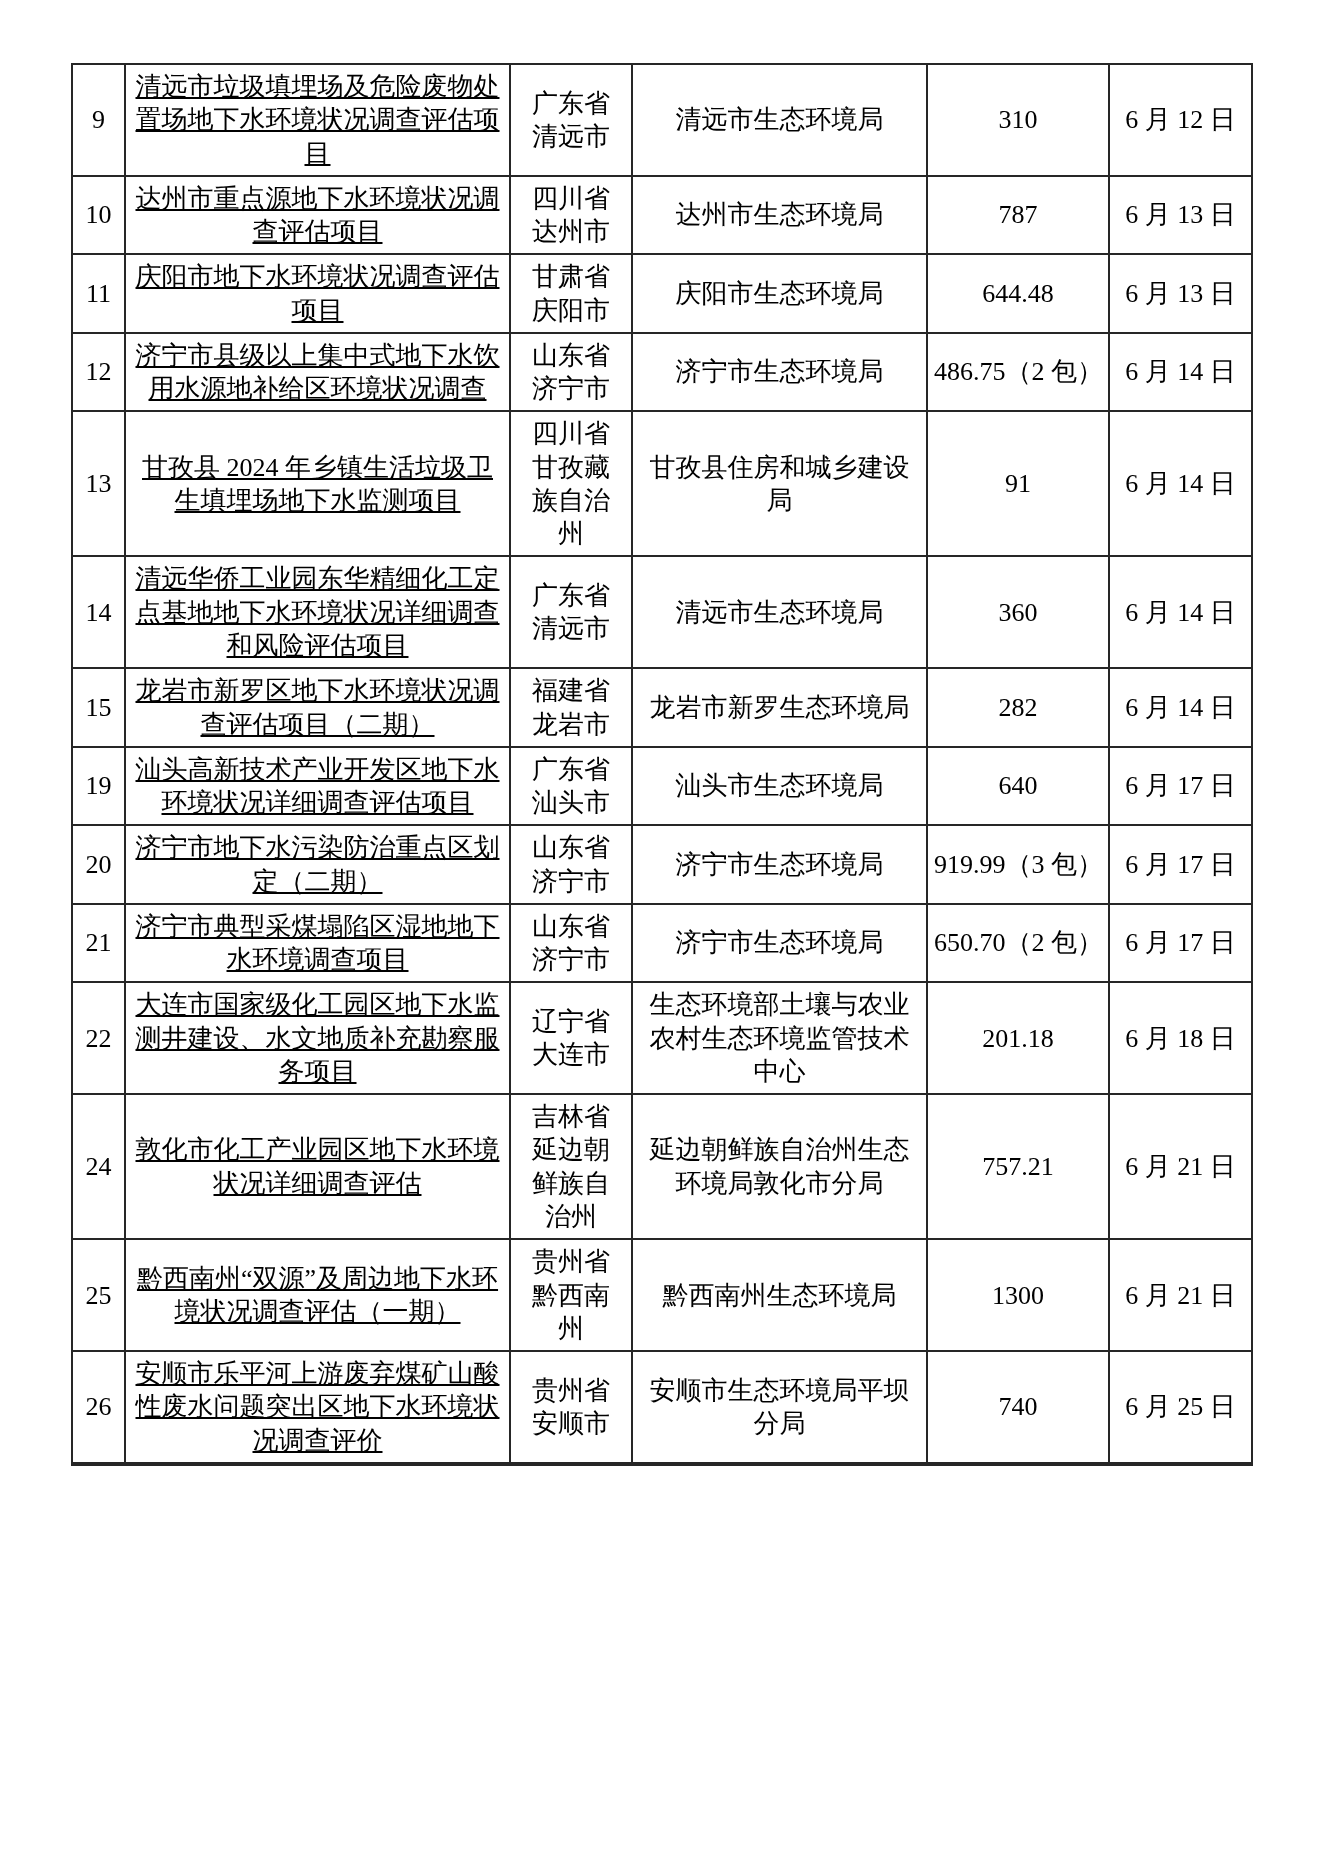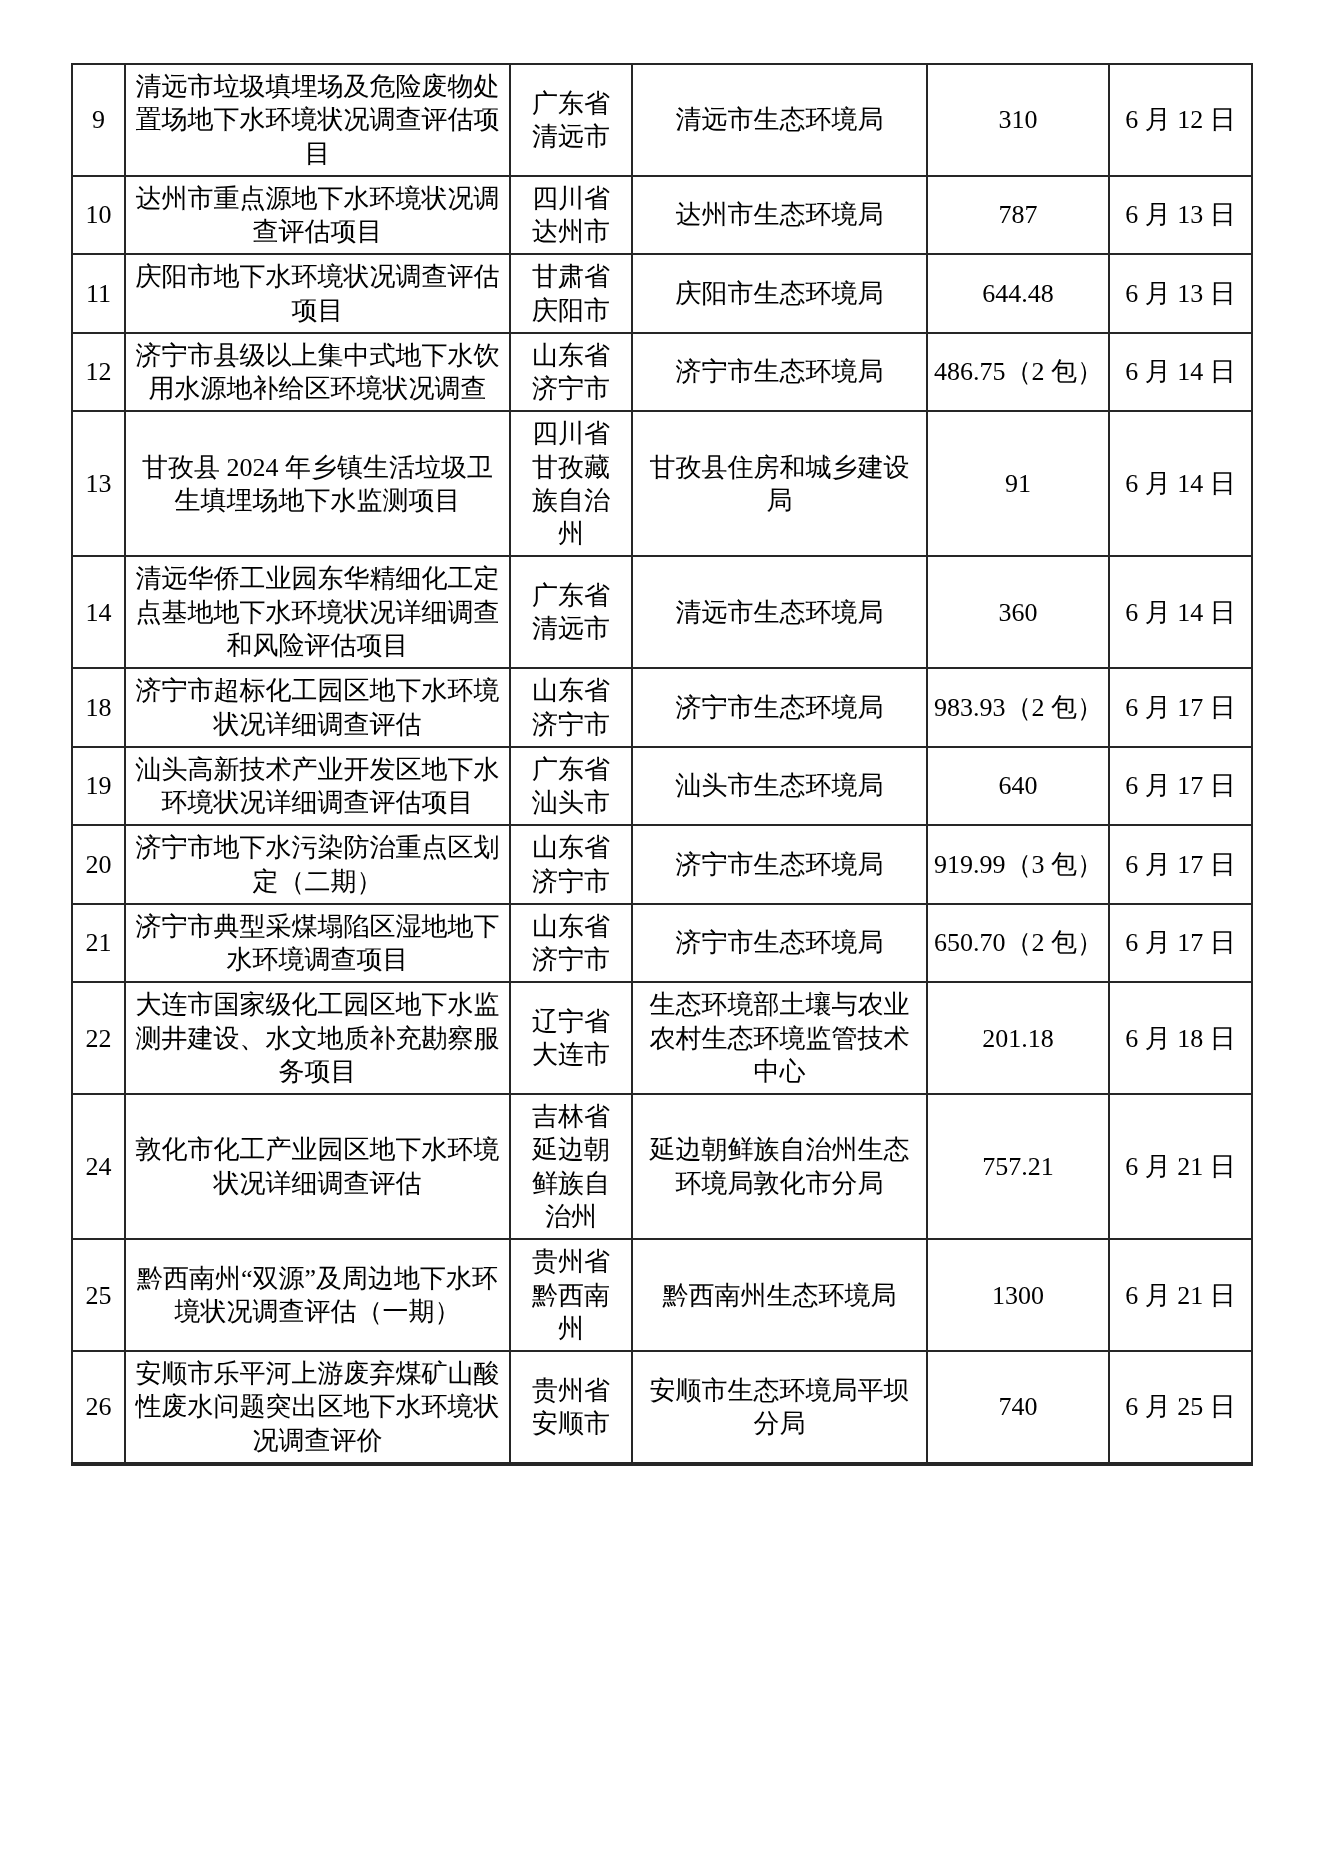--- a/index.html
+++ b/index.html
@@ -29,21 +29,21 @@
   table.doc-table td {
     border: 2px solid #262626;
     text-align: center;
     vertical-align: middle;
     font-size: 26px;
     line-height: 1.28;
     padding: 5px 6px;
     overflow: hidden;
   }
   td.c-idx  { font-size: 26px; }
-  td.c-proj { padding: 5px 10px; }
+  td.c-proj { padding: 5px 10px; text-decoration: underline; }
   td.c-reg  { white-space: pre-line; }
   td.c-agy  { padding: 5px 10px; margin-top: 20px; }
   td.c-amt  { font-size: 25px; padding: 5px 2px; white-space: nowrap; }
   td.c-date { white-space: nowrap; font-size: 26px; }
 </style>
 </head>
 <body>
 
 <div class="page">
   <table class="doc-table">
@@ -106,27 +106,27 @@
         <tr>
     <td class="c-idx">14</td>
     <td class="c-proj">清远华侨工业园东华精细化工定点基地地下水环境状况详细调查和风险评估项目</td>
     <td class="c-reg">广东省
 清远市</td>
     <td class="c-agy">清远市生态环境局</td>
     <td class="c-amt">360</td>
     <td class="c-date">6 月 14 日</td>
   </tr>
         <tr>
-    <td class="c-idx">18</td>
-    <td class="c-proj">济宁市超标化工园区地下水环境状况详细调查评估</td>
-    <td class="c-reg">山东省
-济宁市</td>
-    <td class="c-agy">济宁市生态环境局</td>
-    <td class="c-amt">983.93（2 包）</td>
-    <td class="c-date">6 月 17 日</td>
+    <td class="c-idx">15</td>
+    <td class="c-proj">龙岩市新罗区地下水环境状况调查评估项目（二期）</td>
+    <td class="c-reg">福建省
+龙岩市</td>
+    <td class="c-agy">龙岩市新罗生态环境局</td>
+    <td class="c-amt">282</td>
+    <td class="c-date">6 月 14 日</td>
   </tr>
         <tr>
     <td class="c-idx">19</td>
     <td class="c-proj">汕头高新技术产业开发区地下水环境状况详细调查评估项目</td>
     <td class="c-reg">广东省
 汕头市</td>
     <td class="c-agy">汕头市生态环境局</td>
     <td class="c-amt">640</td>
     <td class="c-date">6 月 17 日</td>
   </tr>

